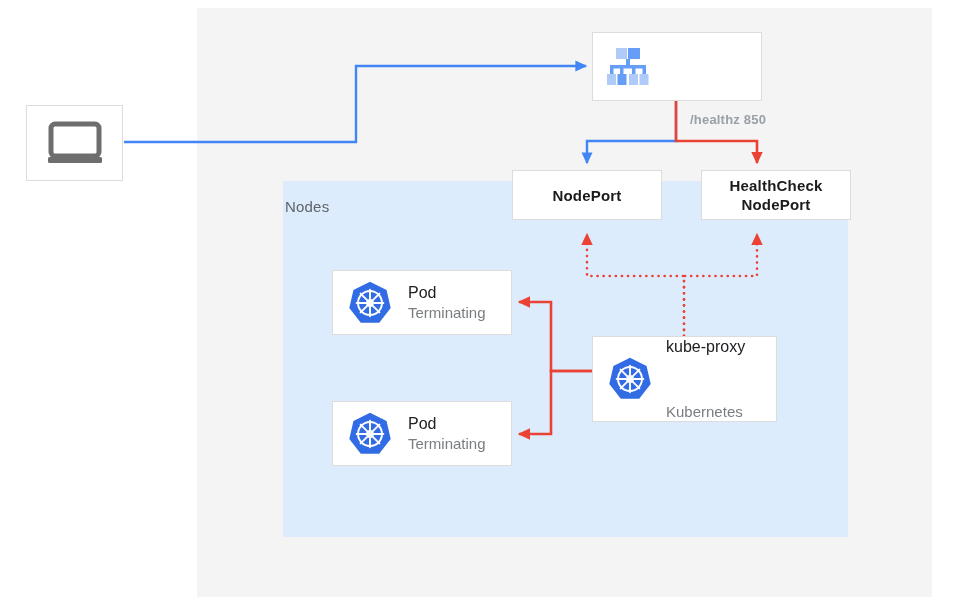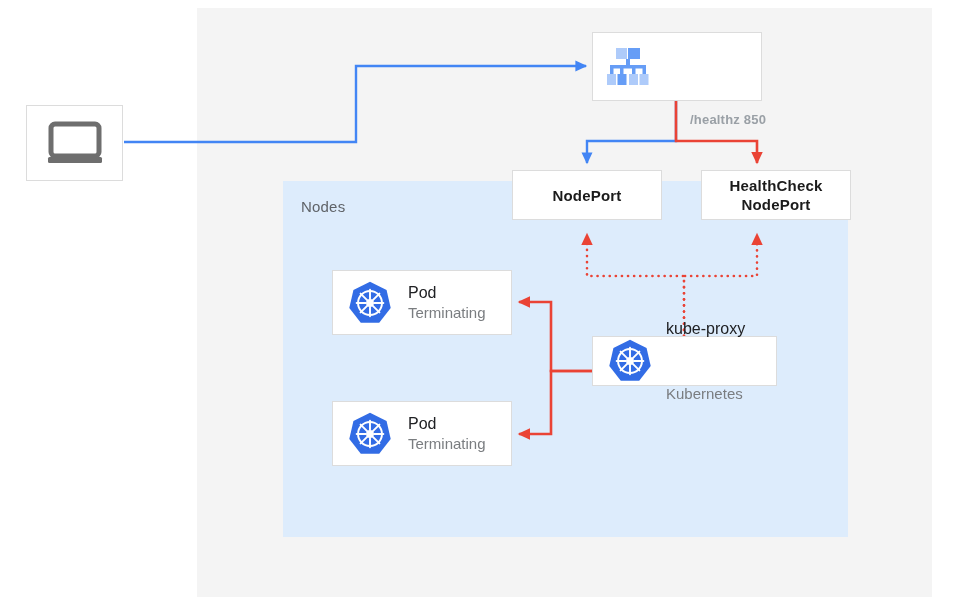--- a/index.html
+++ b/index.html
@@ -35,21 +35,21 @@
   .nodes-region {
     position: absolute;
     left: 283px;
     top: 181px;
     width: 565px;
     height: 356px;
     background: #ddecfc;
   }
   .nodes-label {
     position: absolute;
-    left: 301px;
+    left: 285px;
     top: 198px;
     font-size: 15px;
     color: #5f6368;
     letter-spacing: 0.2px;
   }
 
   
   .card {
     position: absolute;
     background: #ffffff;
@@ -134,21 +134,21 @@
     color: #7a7d80;
     line-height: 20px;
     text-align: right;
   }
 
   
   .kp-box {
     left: 592px;
     top: 336px;
     width: 185px;
-    height: 50px;
+    height: 86px;
     padding-left: 14px;
   }
   .kp-text { margin-left: 13px; }
   .kp-title {
     font-size: 16px;
     color: #202124;
     line-height: 21px;
   }
   .kp-sub {
     font-size: 15px;

